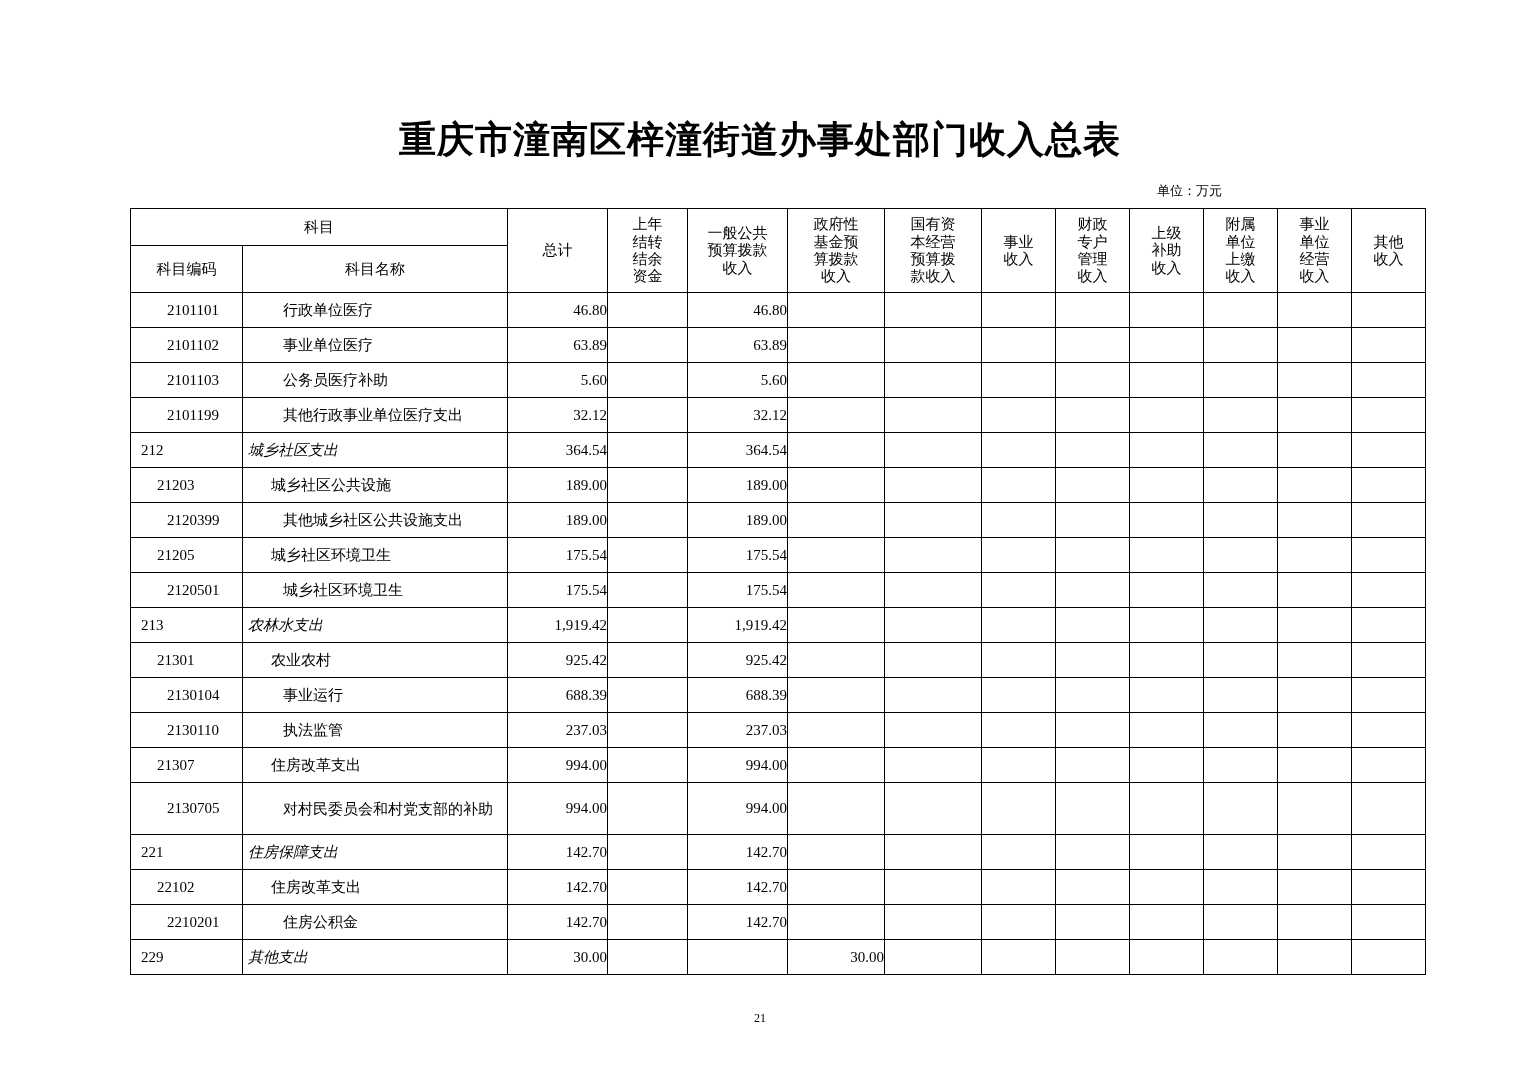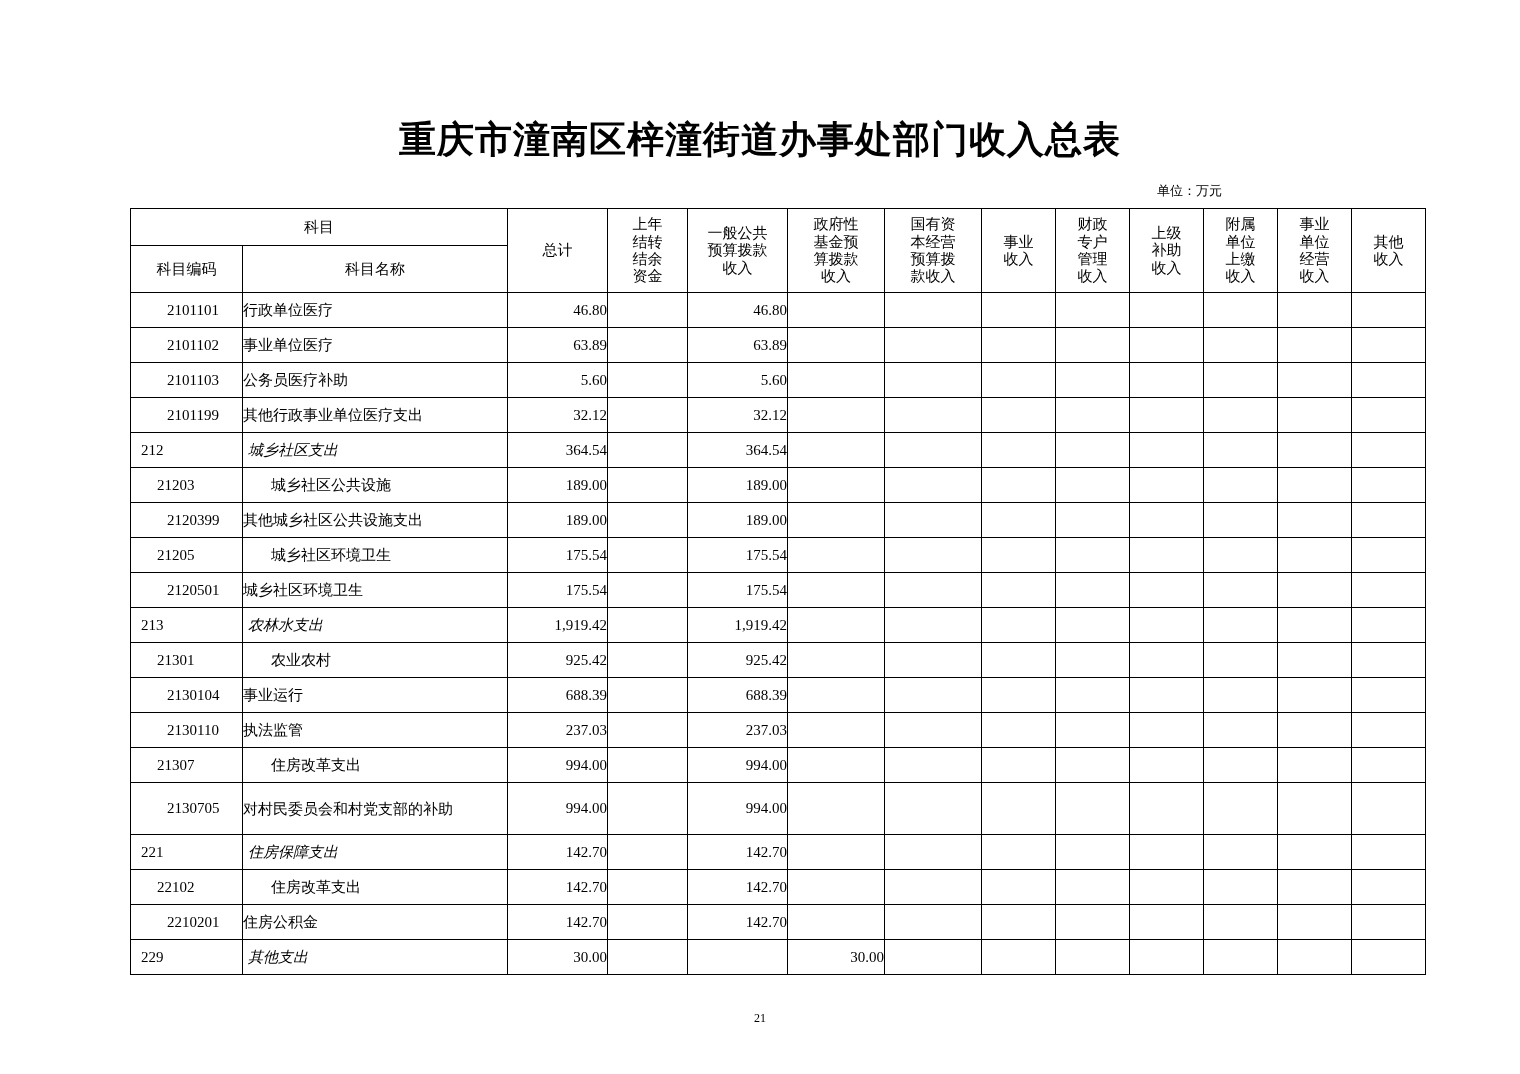--- a/index.html
+++ b/index.html
@@ -79,21 +79,21 @@
   td.code.lvl2 { padding-left: 26px; }
   td.code.lvl3 { padding-left: 36px; }
   td.name {
     text-align: left;
     height: 34px;
     padding-left: 10px;
     line-height: 1.25;
   }
   td.name.lvl1 { padding-left: 5px; font-style: italic; }
   td.name.lvl2 { padding-left: 28px; }
-  td.name.lvl3 { }
+  td.name.lvl3 { padding-left: 40px; }
   td.num {
     text-align: right;
     padding-right: 10px;
     height: 34px;
   }
   td.blank { height: 34px; }
   .page-num {
     position: absolute;
     bottom: 48px;
     left: 0;

